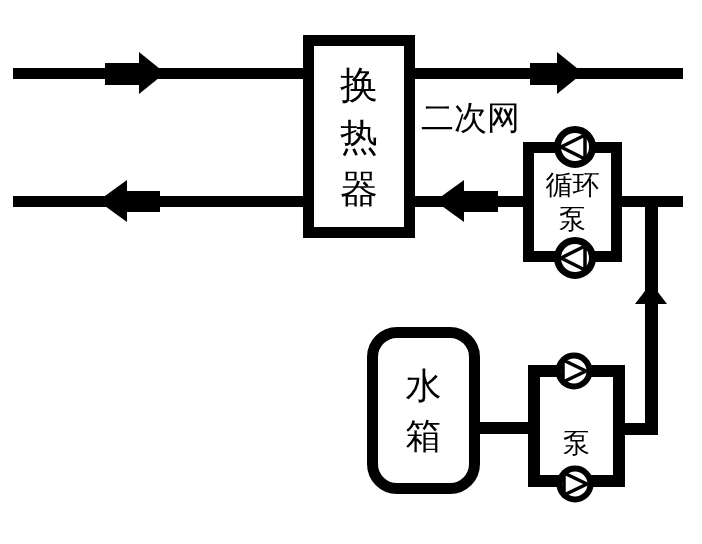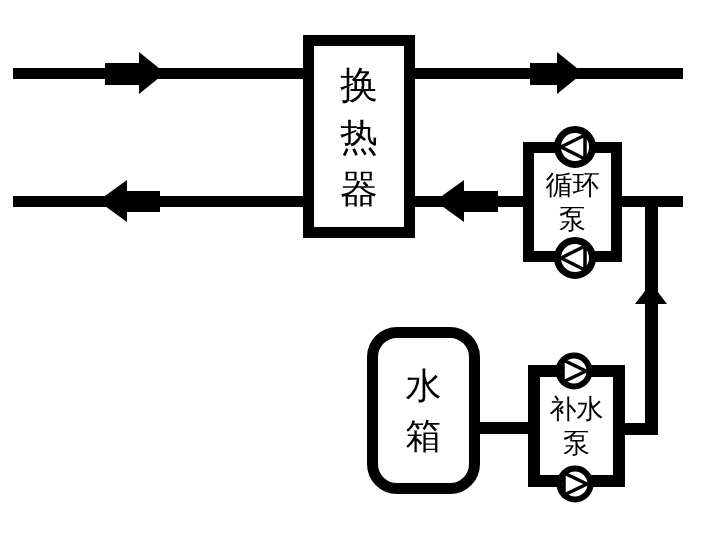--- a/index.html
+++ b/index.html
@@ -55,34 +55,35 @@
   </div>
 
   <div class="box" style="left:303px;top:35px;width:112px;height:203px;">
     <div class="vlabel">
       <span>换</span>
       <span>热</span>
       <span>器</span>
     </div>
   </div>
 
+  <div class="netlabel" style="left:421px;top:101px;">二次网</div>
 
   <div class="box" style="left:523px;top:142px;width:99px;height:120px;">
     <div class="plabel"><span>循环</span><br><span>泵</span></div>
   </div>
 
   <div class="box" style="left:367px;top:327px;width:113px;height:167px;border-radius:30px;">
     <div class="vlabel" style="font-size:36px;">
       <span>水</span>
       <span>箱</span>
     </div>
   </div>
 
   <div class="box" style="left:528px;top:365px;width:97px;height:122px;border-width:12px;">
-    <div class="plabel"><span>补水</span><br><span>泵</span></div>
+    <div class="plabel"><br><span>泵</span></div>
   </div>
 
   <svg class="pump" style="left:554px;top:126px;" width="42" height="42" viewBox="0 0 42 42">
     <circle cx="21" cy="21" r="17.5" fill="#fff" stroke="#000" stroke-width="7"></circle>
     <polygon points="7,21 31,9 31,33" fill="#fff" stroke="#000" stroke-width="3.5"></polygon>
   </svg>
   <svg class="pump" style="left:554px;top:237px;" width="42" height="42" viewBox="0 0 42 42">
     <circle cx="21" cy="21" r="17.5" fill="#fff" stroke="#000" stroke-width="7"></circle>
     <polygon points="7,21 31,9 31,33" fill="#fff" stroke="#000" stroke-width="3.5"></polygon>
   </svg>

